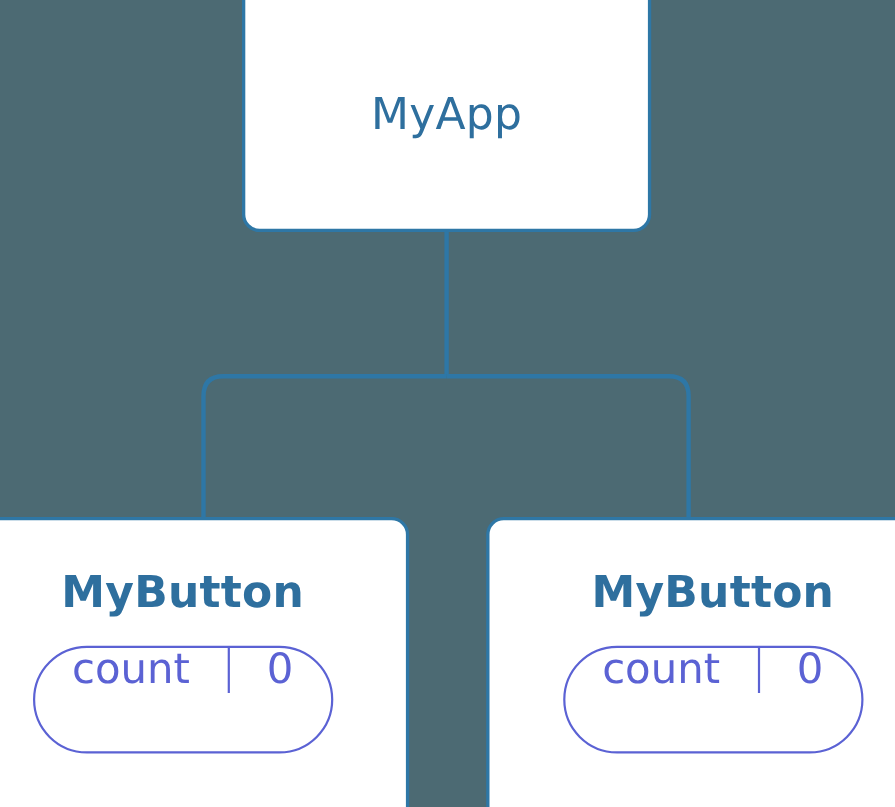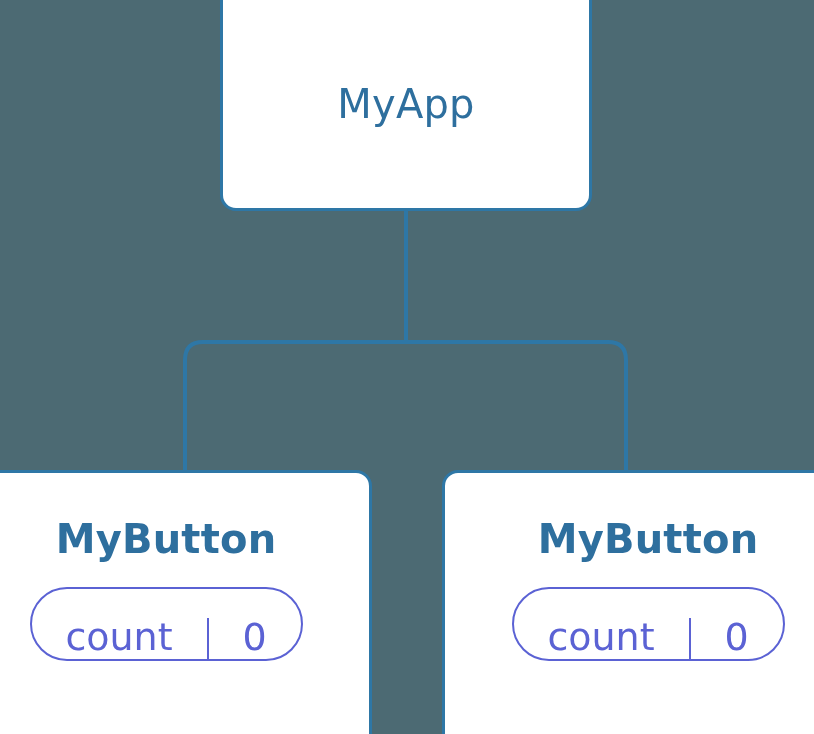--- a/index.html
+++ b/index.html
@@ -76,26 +76,26 @@
   #node-child-1 { left: 442px; }
 
   .node-child .node-title {
     margin-top: 46px;
     font-weight: bold;
   }
 
   
   .state-pill {
     margin-top: 28px;
-    height: 74px;
+    height: 98px;
     box-sizing: border-box;
     border: 2px solid #5b62d4;
     border-radius: 49px;
     display: flex;
-    align-items: flex-end;
+    align-items: flex-start;
     background: transparent;
   }
   .pill-key,
   .pill-value {
     display: flex;
     align-items: center;
     justify-content: center;
     color: #5b62d4;
     font-size: 38px;
     line-height: 1;

